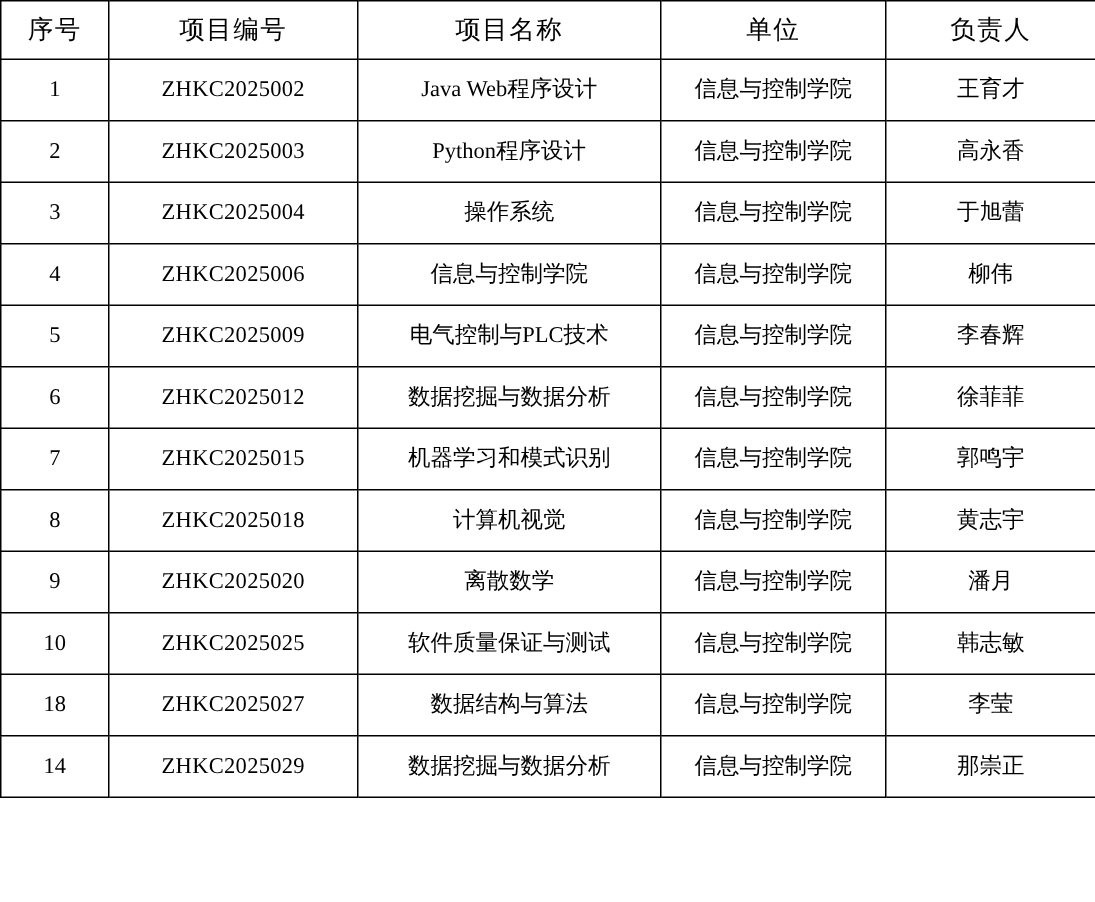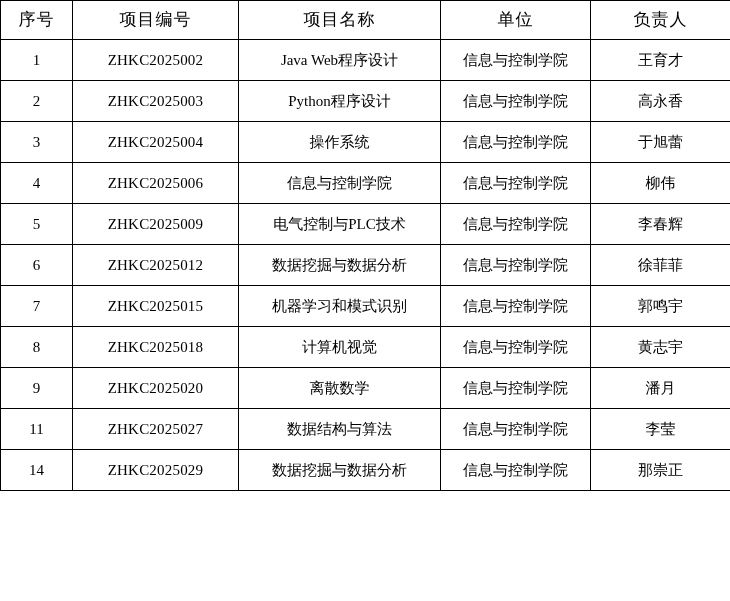--- a/index.html
+++ b/index.html
@@ -136,21 +136,28 @@
         <td class="cell-owner">黄志宇</td>
       </tr>
       <tr>
         <td class="cell-index">9</td>
         <td class="cell-code">ZHKC2025020</td>
         <td class="cell-name">离散数学</td>
         <td class="cell-unit">信息与控制学院</td>
         <td class="cell-owner">潘月</td>
       </tr>
       <tr>
-        <td class="cell-index">11</td>
+        <td class="cell-index">10</td>
+        <td class="cell-code">ZHKC2025025</td>
+        <td class="cell-name">软件质量保证与测试</td>
+        <td class="cell-unit">信息与控制学院</td>
+        <td class="cell-owner">韩志敏</td>
+      </tr>
+      <tr>
+        <td class="cell-index">18</td>
         <td class="cell-code">ZHKC2025027</td>
         <td class="cell-name">数据结构与算法</td>
         <td class="cell-unit">信息与控制学院</td>
         <td class="cell-owner">李莹</td>
       </tr>
       <tr>
         <td class="cell-index">14</td>
         <td class="cell-code">ZHKC2025029</td>
         <td class="cell-name">数据挖掘与数据分析</td>
         <td class="cell-unit">信息与控制学院</td>

